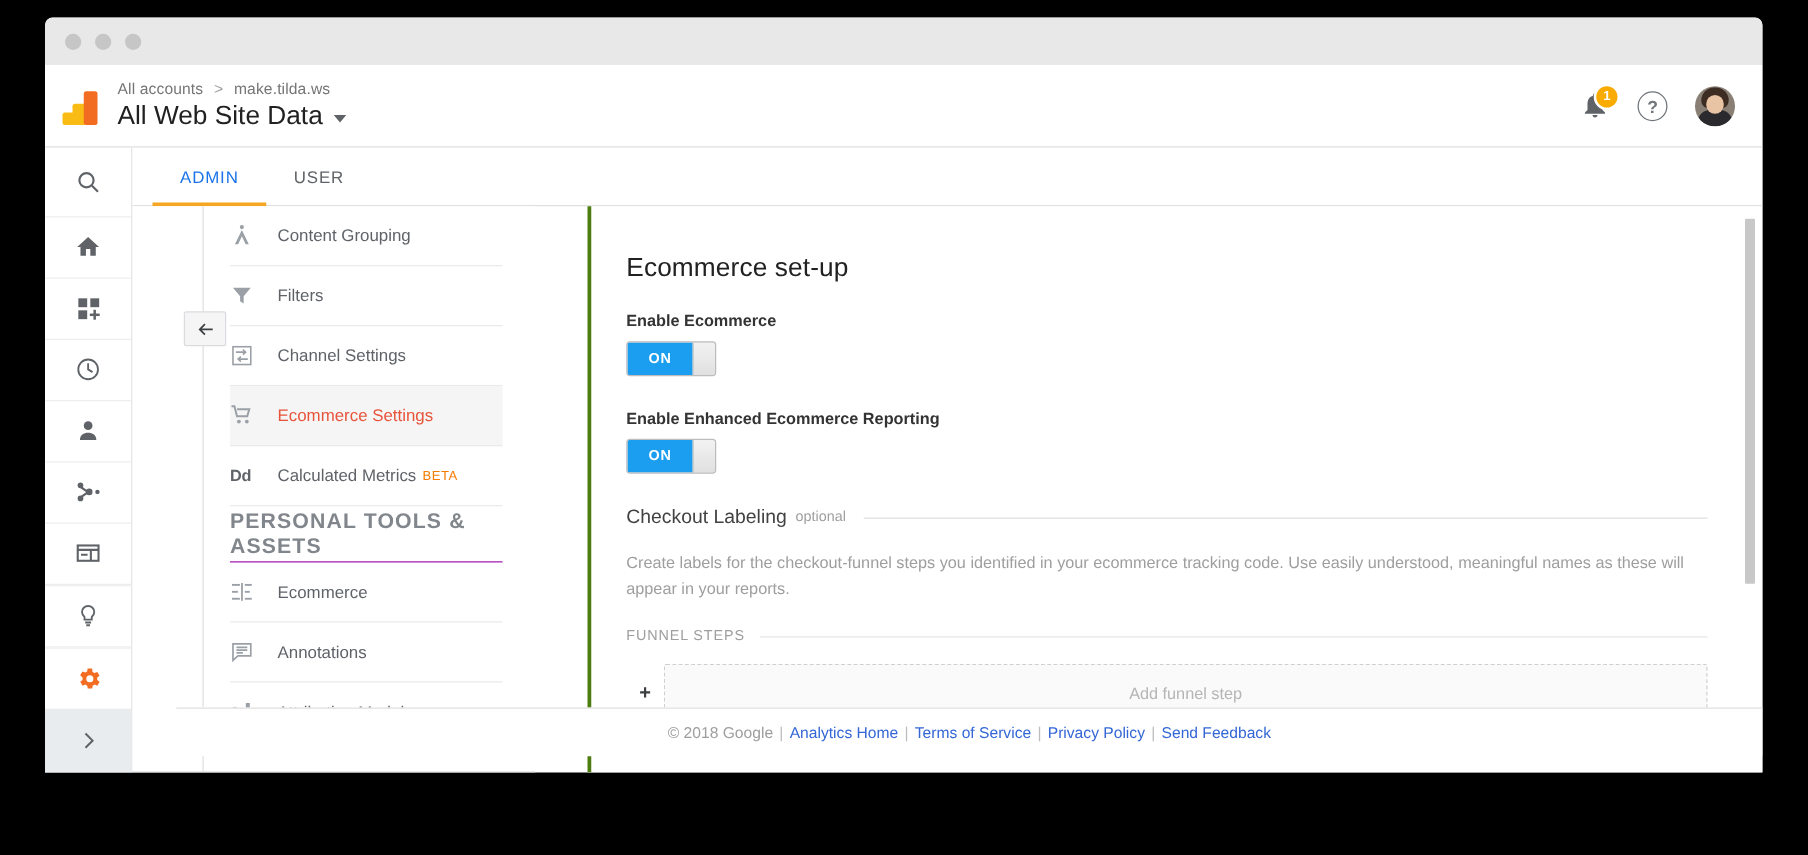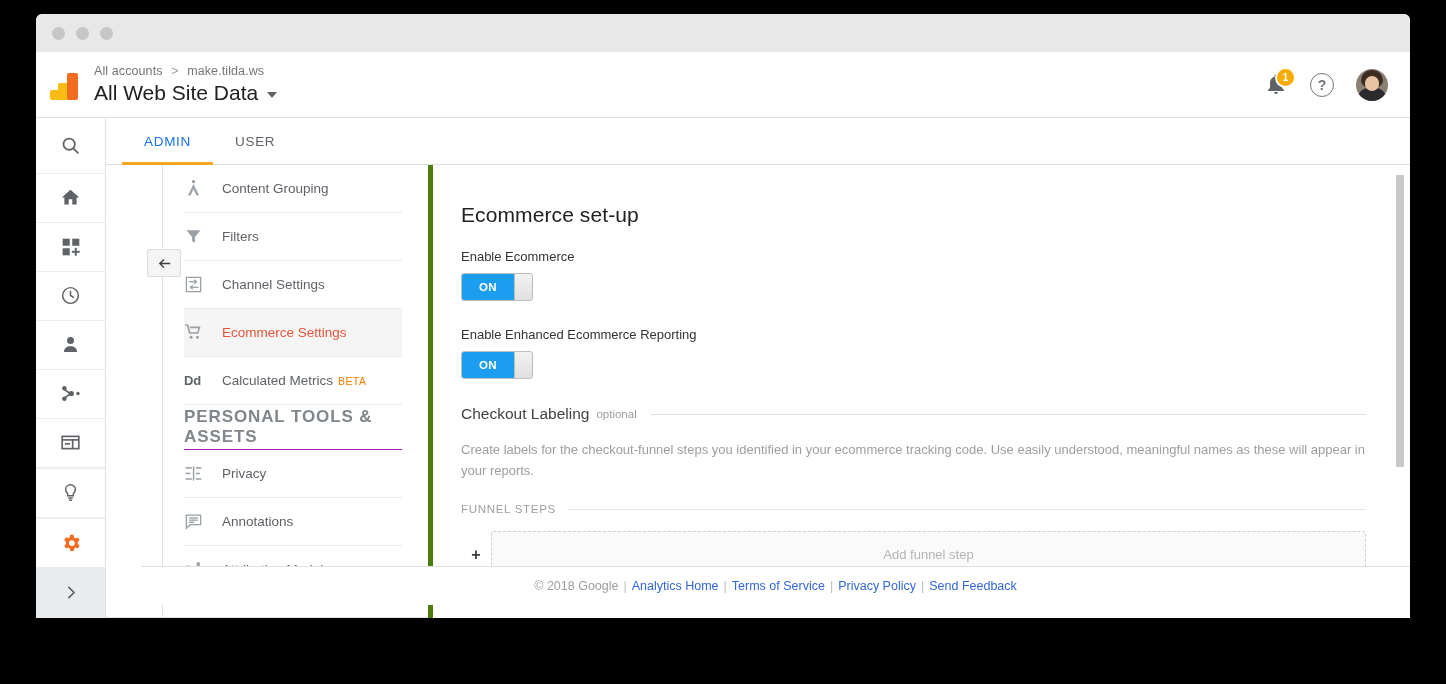--- a/index.html
+++ b/index.html
@@ -120,27 +120,28 @@
   .section-head{
     height:44px;display:flex;align-items:center;font-size:17px;color:#80868b;
     letter-spacing:.9px;border-bottom:1px solid #a21caf;font-weight:bold;
   }
   .section-head .line{flex:1;height:1px;background:#e6e6e6;margin-left:12px;}
   .dd{font-size:13px;font-weight:700;color:#5f6368;letter-spacing:-.2px;}
   .menu-divider{position:absolute;left:0;right:0;bottom:0;height:1px;background:#e0e0e0;}
   
   .main{
     flex:1 1 auto;position:relative;background:#fff;overflow:hidden;min-width:0;
-    border-left:5px solid #4d7c0f;
+    border-left:3px solid #4d7c0f;
+    margin-left:42px;
   }
   .maininner{padding:38px 44px 0 28px;}
   h1.pagetitle{
     margin:0 0 22px;font-size:21px;font-weight:400;color:#212121;letter-spacing:.1px;
   }
-  .flabel{font-size:13px;font-weight:400;color:#333;margin-bottom:9px;}
+  .flabel{font-size:13px;font-weight:700;color:#333;margin-bottom:9px;}
   .fdesc{font-size:13px;color:#9e9e9e;margin-bottom:12px;line-height:18px;}
   .toggle{
     width:72px;height:28px;border-radius:3px;overflow:hidden;display:flex;
     border:1px solid #bdbdbd;box-sizing:border-box;background:#e4e4e4;margin-bottom:26px;
   }
   .toggle .on{
     flex:0 0 52px;background:#1b9df0;color:#fff;font-size:11.5px;font-weight:700;
     display:flex;align-items:center;justify-content:center;letter-spacing:.5px;
   }
   .toggle .knob{
@@ -377,21 +378,21 @@
                 <svg width="19" height="19" viewBox="0 0 24 24" fill="#9aa0a6">
                   <rect x="2" y="4" width="8" height="1.9"></rect>
                     <rect x="2" y="11" width="6" height="1.9"></rect>
                     <rect x="2" y="18" width="8" height="1.9"></rect>
                   <rect x="11.2" y="3" width="1.8" height="18"></rect>
                   <rect x="15" y="4" width="7" height="1.9"></rect>
                     <rect x="15" y="11" width="5" height="1.9"></rect>
                     <rect x="15" y="18" width="7" height="1.9"></rect>
                 </svg>
               </span>
-              <span>Privacy</span>
+              <span>Ecommerce</span>
             </div>
 
             <div class="mitem">
               <span class="micon">
                 <svg width="19" height="19" viewBox="0 0 24 24" fill="none" stroke="#9aa0a6" stroke-width="1.7">
                   <path d="M3 4h18v12H8l-5 4.5z"></path>
                   <line x1="6.5" y1="7.5" x2="17.5" y2="7.5"></line>
                     <line x1="6.5" y1="10.3" x2="17.5" y2="10.3"></line>
                     <line x1="6.5" y1="13" x2="13" y2="13"></line>
                 </svg>

